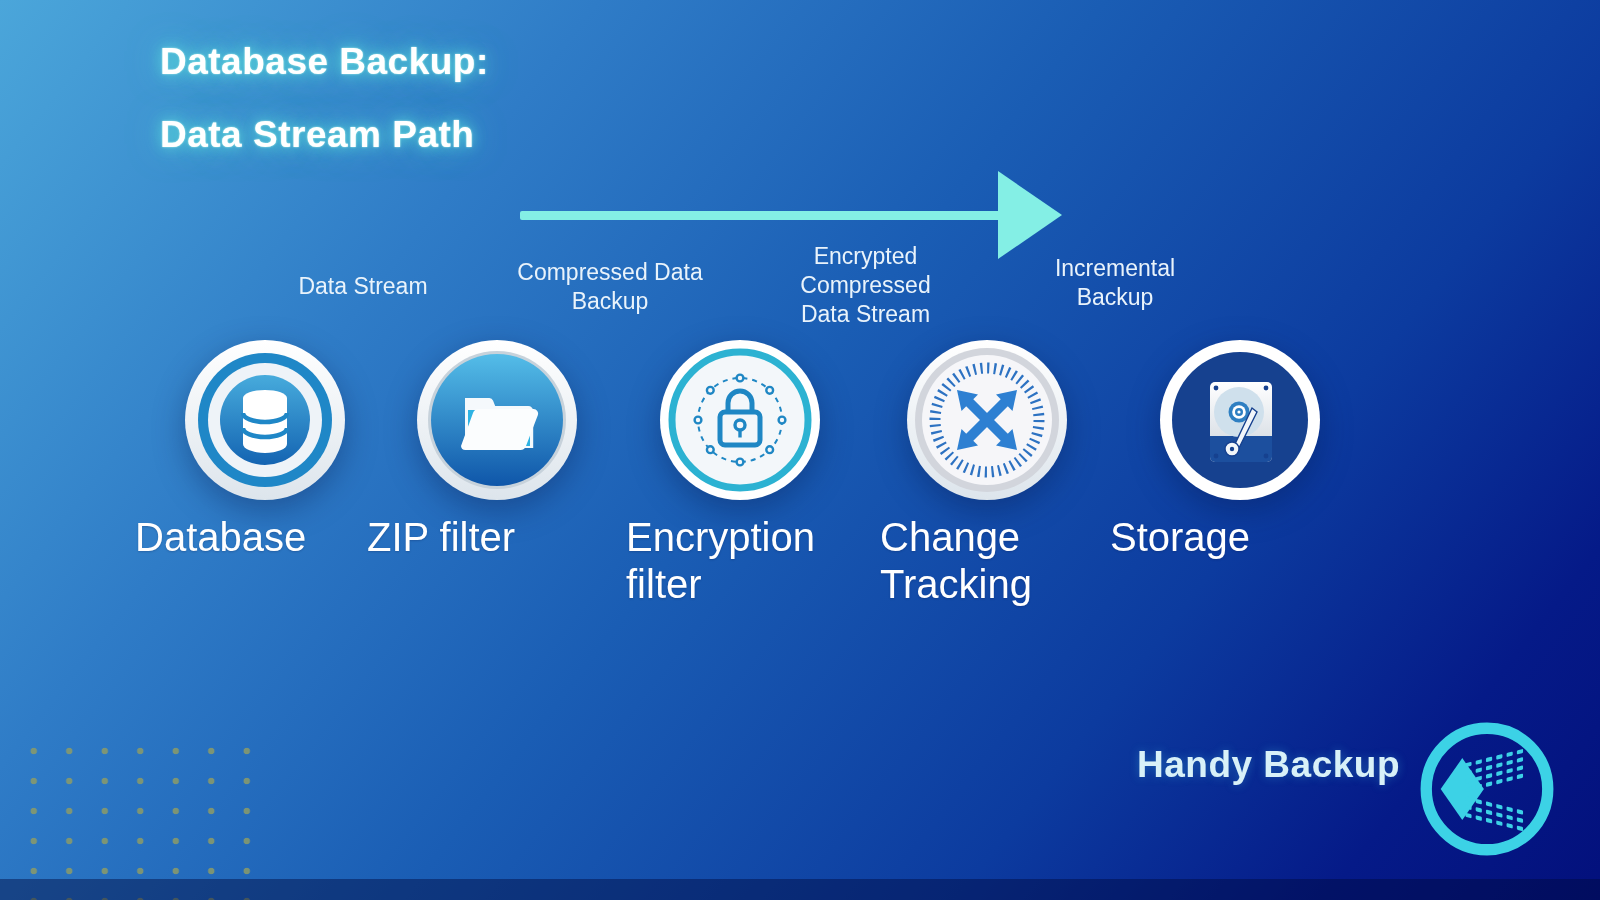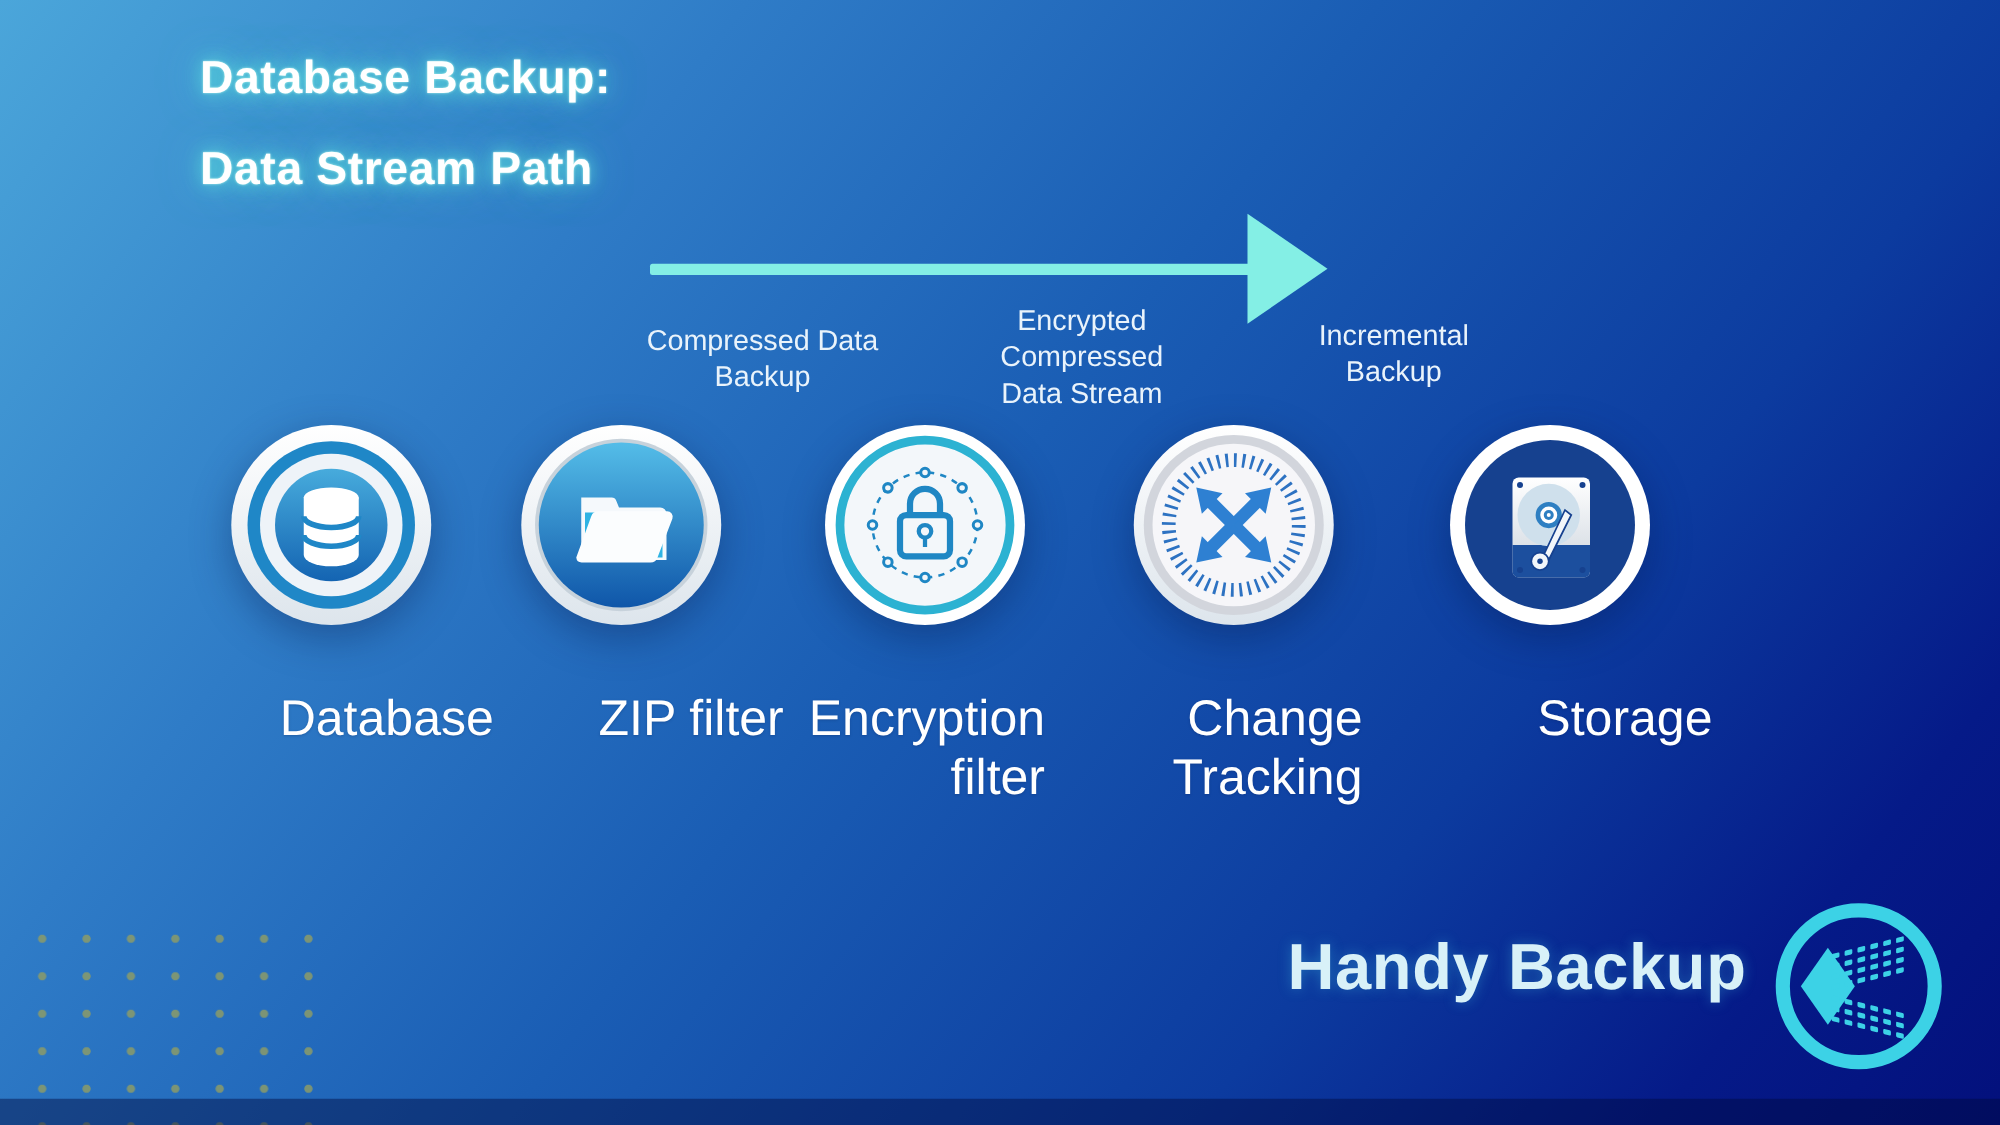--- a/index.html
+++ b/index.html
@@ -24,32 +24,32 @@
     border-top:44px solid transparent;border-bottom:44px solid transparent;
     border-left:64px solid #84efe5;
   }
   .stream-label{
     position:absolute;color:#e9f3fb;font-size:23px;font-weight:500;
     line-height:29px;text-align:center;
   }
   .node-icon{position:absolute;top:338px;width:164px;height:164px;
     filter:drop-shadow(0 10px 16px rgba(2,20,70,.35));}
   .node-caption{
-    position:absolute;top:552px;width:260px;text-align:right;
+    position:absolute;top:514px;width:260px;text-align:left;
     color:#ffffff;font-size:40px;font-weight:500;line-height:47px;
     text-shadow:0 1px 2px rgba(10,30,80,.25);
   }
   .dots-pattern{
     position:absolute;left:14px;top:734px;width:240px;height:166px;
     background-image:radial-gradient(circle,#8b9b68 3px,rgba(139,155,104,0) 3.6px);
     background-size:35.5px 30px;background-position:2px 2px;opacity:.85;
   }
   .brand-name{
-    position:absolute;left:1030px;top:744px;width:370px;text-align:left;
-    color:#d8f1f8;font-size:52px;font-weight:700;letter-spacing:.5px;
+    position:absolute;left:1030px;top:744px;width:370px;text-align:right;
+    color:#d8f1f8;font-size:37px;font-weight:700;letter-spacing:.5px;
     text-shadow:0 0 10px rgba(70,200,230,.35);
   }
   .brand-logo{position:absolute;left:1418px;top:720px;width:138px;height:138px;}
   .bottom-strip{
     position:absolute;left:0;right:0;bottom:0;height:21px;
     background:rgba(1,8,62,.45);
   }
 </style>
 </head>
 <body>
@@ -57,20 +57,21 @@
 <div class="canvas">
 
   <div class="title">
     <div>Database Backup:</div>
     <div>Data Stream Path</div>
   </div>
 
   <div class="arrow-line"></div>
   <div class="arrow-head"></div>
 
+  <div class="stream-label" style="left:263px;top:272px;width:200px;">Data Stream</div>
   <div class="stream-label" style="left:495px;top:258px;width:230px;">Compressed Data Backup</div>
   <div class="stream-label" style="left:778px;top:242px;width:175px;">Encrypted Compressed Data Stream</div>
   <div class="stream-label" style="left:1035px;top:254px;width:160px;">Incremental Backup</div>
 
   <svg width="0" height="0" style="position:absolute">
     <defs>
       <linearGradient id="whiteRing" x1="0" y1="0" x2="0" y2="1">
         <stop offset="0" stop-color="#ffffff"></stop>
           <stop offset="1" stop-color="#dde5ec"></stop>
       </linearGradient>

